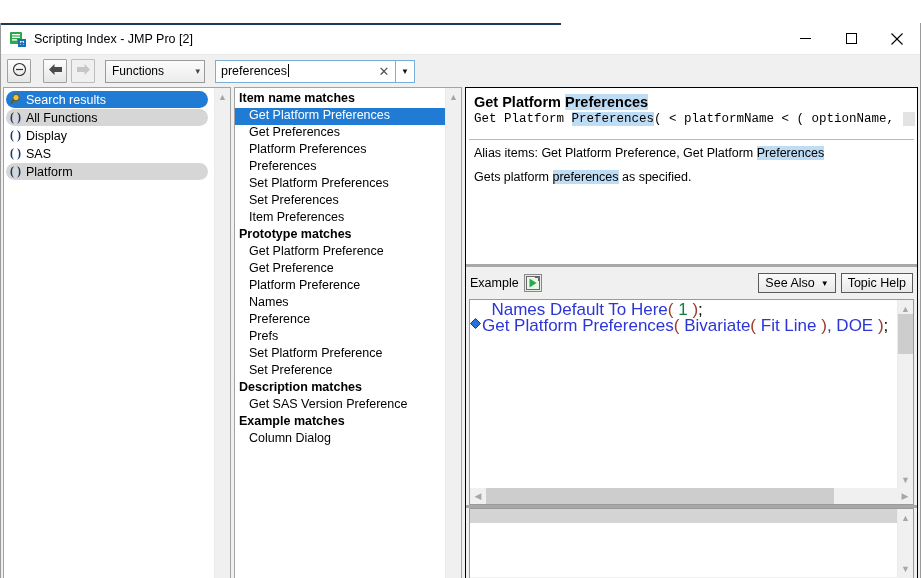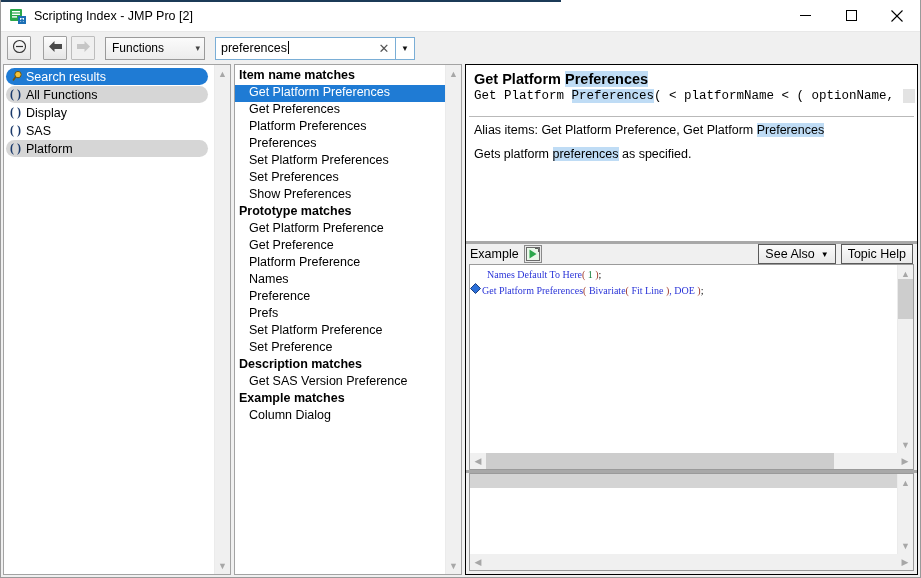--- a/index.html
+++ b/index.html
@@ -21,20 +21,21 @@
   }
 
   
   .titlebar {
     height: 32px;
     background: #ffffff;
     display: flex;
     align-items: center;
     position: relative;
     border-bottom: 1px solid #e8e8e8;
+    margin-top: 23px;
   }
   .title-accent {
     position: absolute; top: 0; left: 0; height: 2px; width: 560px;
     background: #1b3a57;
   }
   .app-icon {
     width: 18px; height: 18px; margin-left: 8px; margin-right: 7px;
     position: relative; flex: none;
   }
   .title-text {
@@ -141,21 +142,20 @@
 
   
   .side-item {
     height: 17px;
     display: flex; align-items: center;
     padding-left: 4px;
     margin: 0 6px 1px 2px;
     font-size: 12.5px;
     border-radius: 9px;
     white-space: nowrap;
-    text-align: right;
   }
   .side-item.shaded { background: #d6d6d6; }
   .side-item.selected { background: #1f7bd4; color: #fff; }
   .side-ico {
     width: 16px; font-size: 12px;
     color: #1b3a6b; font-weight: bold;
     font-family: "Liberation Serif", serif;
     flex: none;
     display: flex; align-items: center;
   }
@@ -227,21 +227,21 @@
   .rp-sep { height: 1px; background: #b9b9b9; margin: 2px 3px 0 3px; }
   .rp-alias {
     font-size: 12.5px; padding: 6px 0 0 8px; white-space: nowrap;
   }
   .rp-desc {
     font-size: 12.5px; padding: 10px 0 0 8px; white-space: nowrap;
   }
   .hl { background: #bfdcf5; }
 
   .ex-bar {
-    height: 20px;
+    height: 32px;
     background: #f0f0f0;
     display: flex; align-items: center;
     padding: 0 4px 0 4px;
   }
   .ex-label { font-size: 12.5px; margin-right: 5px; }
   .ex-run {
     width: 18px; height: 18px;
     border: 1px solid #8a8a8a;
     background: #e9e9e9;
     display: flex; align-items: center; justify-content: center;
@@ -265,22 +265,22 @@
     margin: 0 3px;
     display: flex; flex-direction: column;
     flex: none;
     height: 206px;
     overflow: hidden;
   }
   .code-main { display: flex; flex: 1; overflow: hidden; }
   .code-gutter { width: 12px; background: #fff; flex: none; position: relative; }
   .code-text {
     flex: 1;
-    font-family: Liberation Serif, serif;
-    font-size: 10px;
+    font-family: Liberation Sans, sans-serif;
+    font-size: 17px;
     line-height: 16px;
     padding-top: 2px;
     white-space: pre;
     overflow: hidden;
   }
   .c-blue { color: #2b35d8; }
   .c-red  { color: #a03a2a; }
   .c-green{ color: #15803d; }
   .c-black{ color: #000; }
   .diamond {
@@ -434,21 +434,21 @@
           <div class="mi child">
             <span class="mi-inner">Preferences</span>
           </div>
           <div class="mi child">
             <span class="mi-inner">Set Platform Preferences</span>
           </div>
           <div class="mi child">
             <span class="mi-inner">Set Preferences</span>
           </div>
           <div class="mi child">
-            <span class="mi-inner">Show Preferences</span>
+            <span class="mi-inner">Item Preferences</span>
           </div>
           <div class="mi group">
             <span class="mi-inner">Prototype matches</span>
           </div>
           <div class="mi child">
             <span class="mi-inner">Get Platform Preference</span>
           </div>
           <div class="mi child">
             <span class="mi-inner">Get Preference</span>
           </div>

